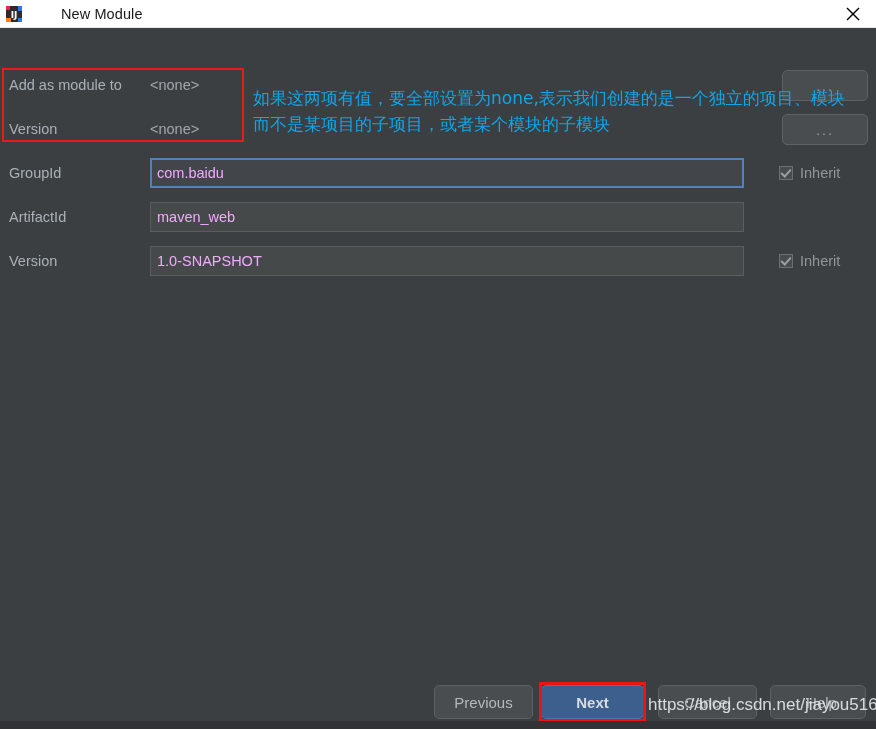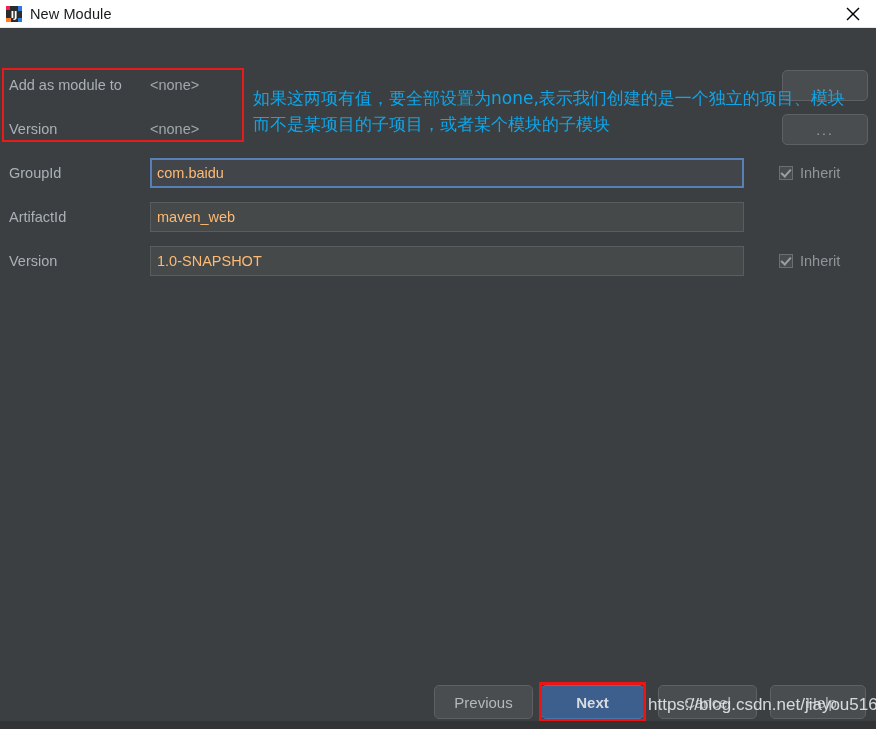--- a/index.html
+++ b/index.html
@@ -17,20 +17,21 @@
   }
 
   
   .titlebar {
     height: 27px;
     background: #ffffff;
     display: flex;
     align-items: center;
     position: relative;
     border-bottom: 1px solid #e8e8e8;
+    gap: 31px;
   }
   .app-icon {
     width: 16px;
     height: 16px;
     margin-left: 6px;
     margin-right: 8px;
     position: relative;
     flex: none;
   }
   .app-icon svg { display: block; }
@@ -88,21 +89,21 @@
     color: #a0a8ae;
     font-size: 14.5px;
   }
 
   
   .field {
     box-sizing: border-box;
     height: 30px;
     background: #45494a;
     border: 1px solid #5a5d5e;
-    color: #fdba74;
+    color: #f0abfc;
     font-size: 14.5px;
     font-family: "Liberation Sans", sans-serif;
     padding: 0 6px;
     line-height: 28px;
     outline: none;
     border-radius: 0;
   }
   .field.focused {
     border: 2px solid #5781b5;
     background: #42464a;

